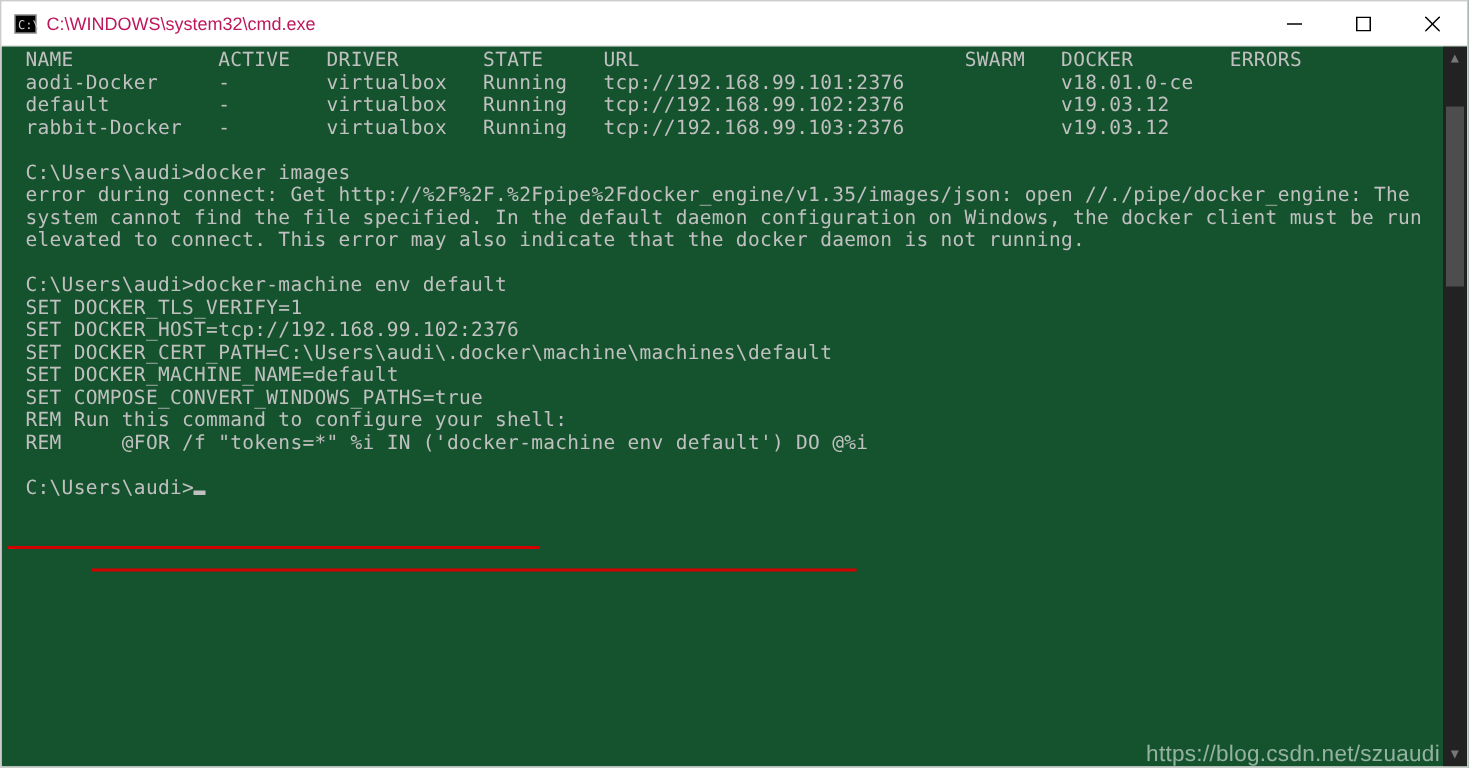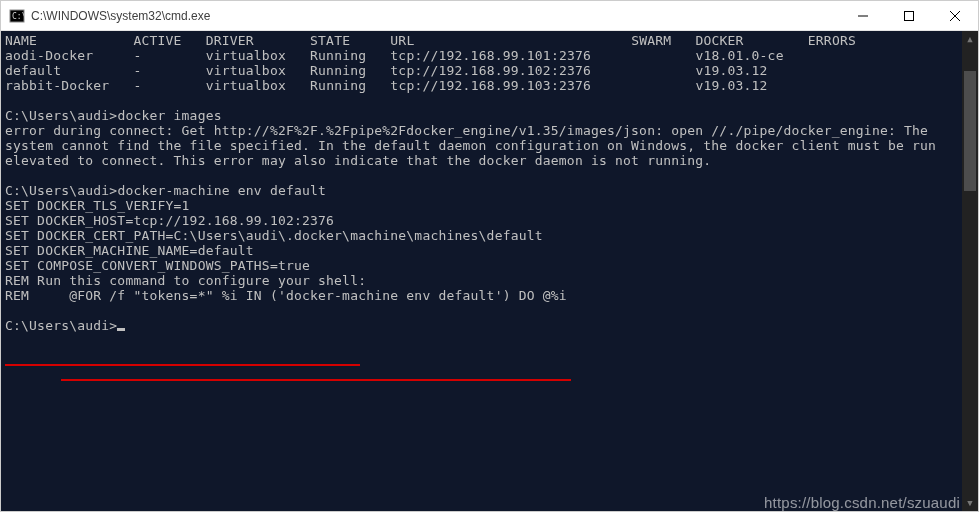--- a/index.html
+++ b/index.html
@@ -24,42 +24,42 @@
   height: 16px;
   margin: 0 6px 0 8px;
   display: flex;
   align-items: center;
   justify-content: center;
 }
 .app-icon svg { display: block; }
 .title {
   flex: 1;
   font-size: 12px;
-  color: #404040;
+  color: #be185d;
 }
 .win-btns { display: flex; height: 100%; }
 .win-btn {
   width: 46px;
   height: 100%;
   display: flex;
   align-items: center;
   justify-content: center;
   font-size: 10px;
   color: #000;
 }
 .win-btn svg { display: block; }
 .terminal {
-  background: #0f172a;
+  background: #14532d;
   color: #c0c0c0;
   font-family: "NSimSun", "SimSun", "Consolas", monospace;
   font-size: 13px;
   line-height: 15px;
   white-space: pre;
   height: calc(100% - 30px);
-  padding: 2px 0 2px 4px;
+  padding: 2px 0 2px 16px;
   position: relative;
   overflow: hidden;
   letter-spacing: 0.2px;
 }
 .scrollbar {
   position: absolute;
   right: 0;
   top: 0;
   width: 16px;
   height: 100%;

